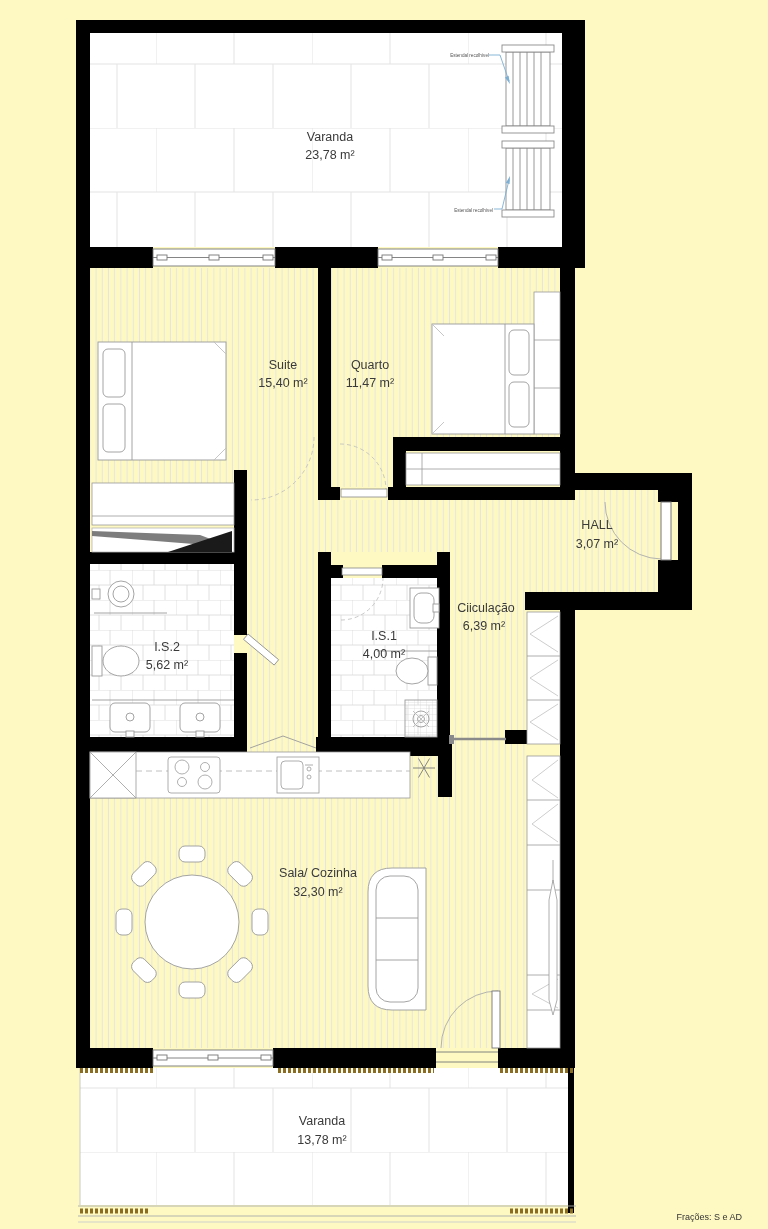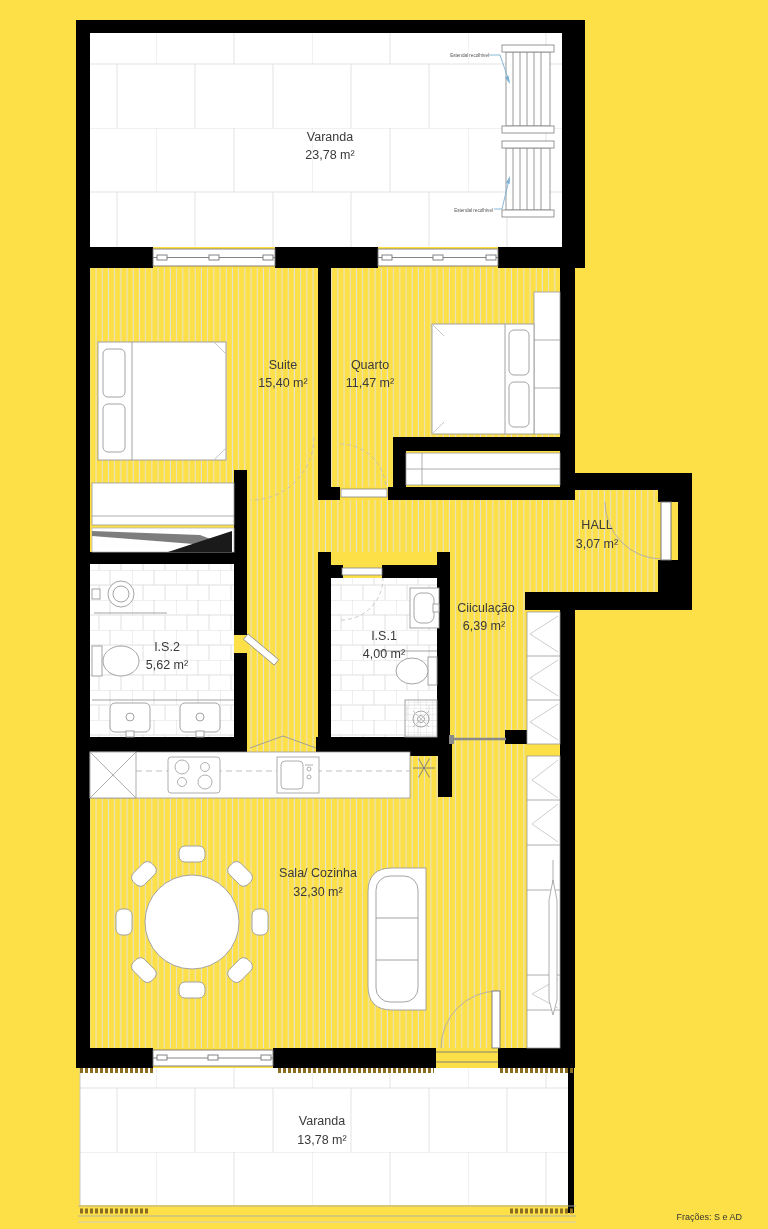--- a/index.html
+++ b/index.html
@@ -1,16 +1,16 @@
 <!DOCTYPE html>
 <html><head>
 <meta charset="utf-8">
 <style>
   html,body{margin:0;padding:0;background:#ffffff;}
-  .canvas{position:relative;width:768px;height:1229px;background:#fde047;overflow:hidden;
+  .canvas{position:relative;width:768px;height:1229px;background:#fef9c3;overflow:hidden;
           font-family:"Liberation Sans",sans-serif;}
   svg{position:absolute;left:0;top:0;}
   text{fill:#3a3a3a;}
   .room-name,.room-area{font-size:12.5px;}
   .tiny{font-size:4.6px;fill:#555;}
   .footer{font-size:9px;fill:#333;}
 </style>
 </head>
 <body>
 

